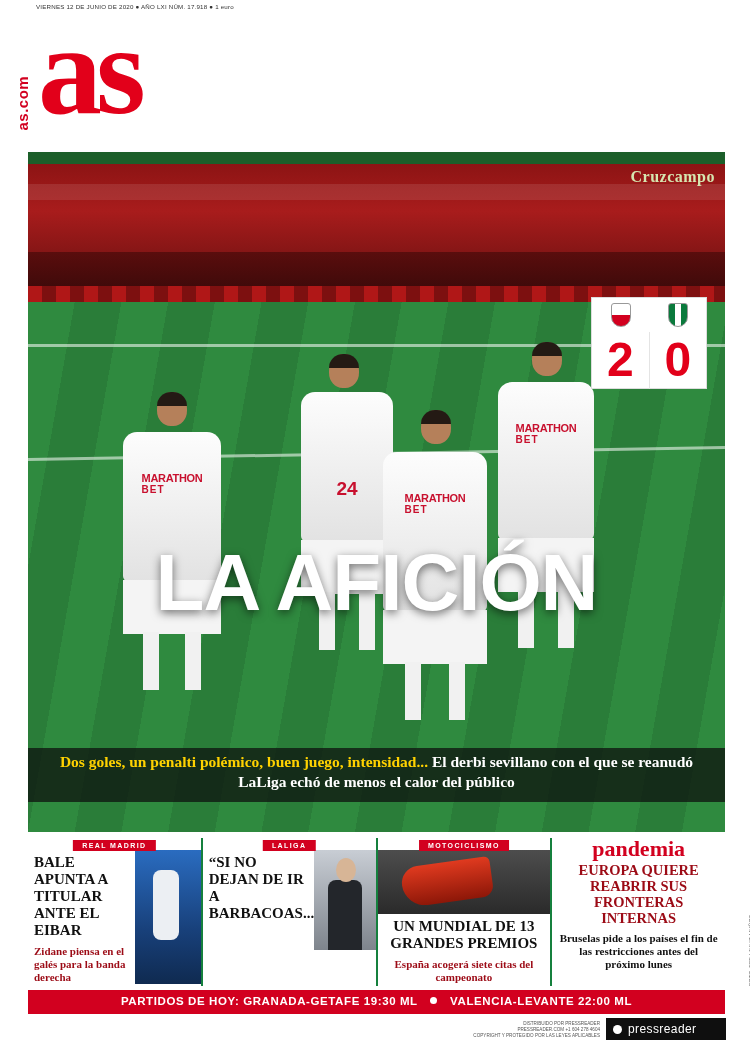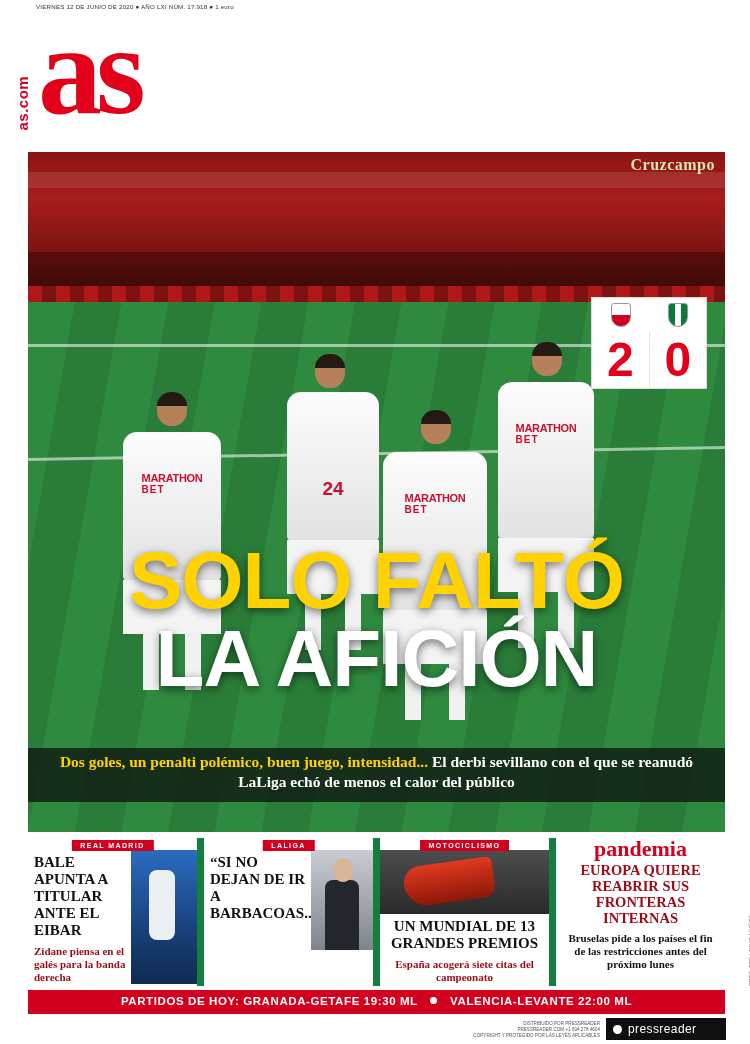--- a/index.html
+++ b/index.html
@@ -132,21 +132,21 @@
   }
 
   
   .main-photo {
     position: absolute; left: 28px; top: 152px;
     width: 697px; height: 680px;
     overflow: hidden;
     background: #1c5f2a;
   }
   .stand {
-    position: absolute; left: 0; top: 0; width: 697px; height: 118px;
+    position: absolute; left: 0; top: 12px; width: 697px; height: 118px;
     background: linear-gradient(#8d1414 0%, #a81c1c 40%, #6d1111 100%);
   }
   .stand .band {
     position: absolute; left: 0; top: 20px; width: 697px; height: 16px;
     background: rgba(255,255,255,.1);
   }
   .ad-green {
     position: absolute; right: 10px; top: 4px;
     color: #d6e6b0; font-size: 16px; font-weight: bold;
     font-family: "Liberation Serif", serif;
@@ -278,21 +278,21 @@
   
   .teasers {
     position: absolute; left: 28px; top: 838px;
     width: 697px; height: 148px;
     display: flex;
     background: #fff;
   }
   .teaser {
     position: relative;
     flex: 1;
-    border-right: 7px solid #15803d;
+    border-right: 2px solid #15803d;
     padding: 0 6px;
     overflow: hidden;
   }
   .teaser:last-child { border-right: none; }
   .kicker {
     position: absolute; left: 50%; transform: translateX(-50%);
     top: 2px;
     background: #d2001f; color: #fff;
     font-size: 7px; font-weight: bold;
     letter-spacing: 1.4px;
@@ -471,21 +471,21 @@
     <div class="player" style="left:95px; top:280px; width:98px; height:150px;">
       <div class="p-head" style="left:34px; top:-40px;">
         <div class="p-hair"></div>
       </div>
       <div class="marathon">MARATHON<small>BET</small></div>
       <div class="p-short"></div>
       <div class="p-sock" style="left:20px;"></div>
       <div class="p-sock" style="left:62px;"></div>
     </div>
 
-    <div class="player" style="left:259px; top:240px; width:92px; height:150px;">
+    <div class="player" style="left:273px; top:240px; width:92px; height:150px;">
       <div class="p-head" style="left:28px; top:-38px;">
         <div class="p-hair"></div>
       </div>
       <div class="pnum">24</div>
       <div class="p-short"></div>
       <div class="p-sock" style="left:18px;"></div>
       <div class="p-sock" style="left:58px;"></div>
     </div>
 
     <div class="player" style="left:355px; top:300px; width:104px; height:160px;">
@@ -519,21 +519,20 @@
       </div>
       <div class="nums">
         <div>2</div>
         <div class="sep"></div>
         <div>0</div>
       </div>
     </div>
   </div>
 
   <div class="headline">
-    <div class="l1">SOLO FALTÓ</div>
     <div class="l2">LA AFICIÓN</div>
   </div>
 
   <div class="subhead">
     <span class="hl">Dos goles, un penalti polémico, buen juego, intensidad...</span><span> El derbi sevillano con el que se reanudó LaLiga echó de menos el calor del público</span>
   </div>
 
   <div class="teasers">
 
     <div class="teaser t1">

